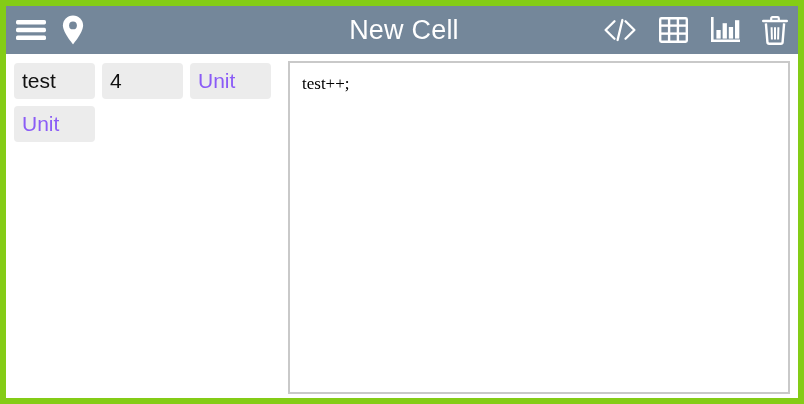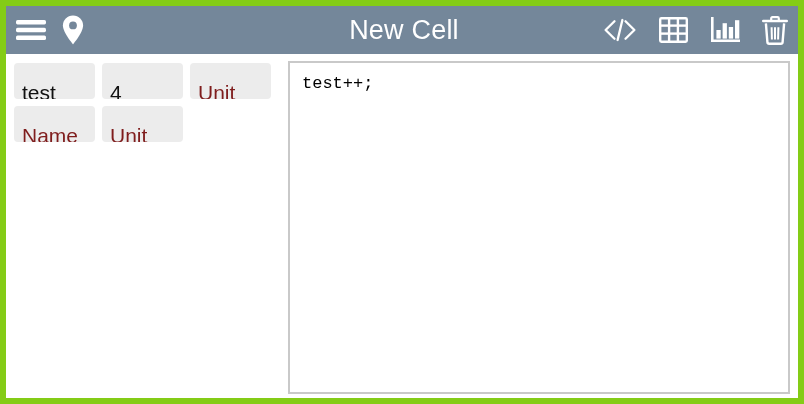--- a/index.html
+++ b/index.html
@@ -111,48 +111,48 @@
 
   .field {
     background: #ececec;
     border: none;
     border-radius: 4px;
     height: 36px;
     line-height: 36px;
     font-family: "Liberation Sans", sans-serif;
     font-size: 21px;
     color: #111111;
-    padding: 12px 8px;
+    padding: 0 8px;
     box-sizing: border-box;
     outline: none;
     overflow: hidden;
     white-space: nowrap;
   }
   .field.name-f  { width: 81px; }
   .field.value-f { width: 81px; }
   .field.unit-f  { width: 81px; }
 
-  .field.placeholder { color: #7f1d1d; }
+  .field.placeholder { color: #8b5cf6; }
 
   
   #editor-wrap {
     position: absolute;
     left: 282px;
     top: 7px;
     width: 502px;
     height: 333px;
     box-sizing: border-box;
     border: 2px solid #c9c9c9;
     background: #ffffff;
     padding: 10px 12px;
     overflow: hidden;
   }
   #code-text {
     margin: 0;
-    font-family: Liberation Mono, monospace;
+    font-family: Liberation Serif, serif;
     font-size: 17px;
     line-height: 1.35;
     color: #000000;
     white-space: pre;
   }
 </style>
 </head>
 <body>
 
 <div id="app-window">
@@ -228,21 +228,20 @@
 
     <div id="vars-panel">
 
       <div class="var-row">
         <div class="field name-f">test</div>
         <div class="field value-f">4</div>
         <div class="field unit-f placeholder">Unit</div>
       </div>
 
       <div class="var-row">
-        <div class="field name-f placeholder">Name</div>
         <div class="field unit-f placeholder">Unit</div>
       </div>
 
     </div>
 
     <div id="editor-wrap">
       <pre id="code-text">test++;</pre>
     </div>
 
   </div>

